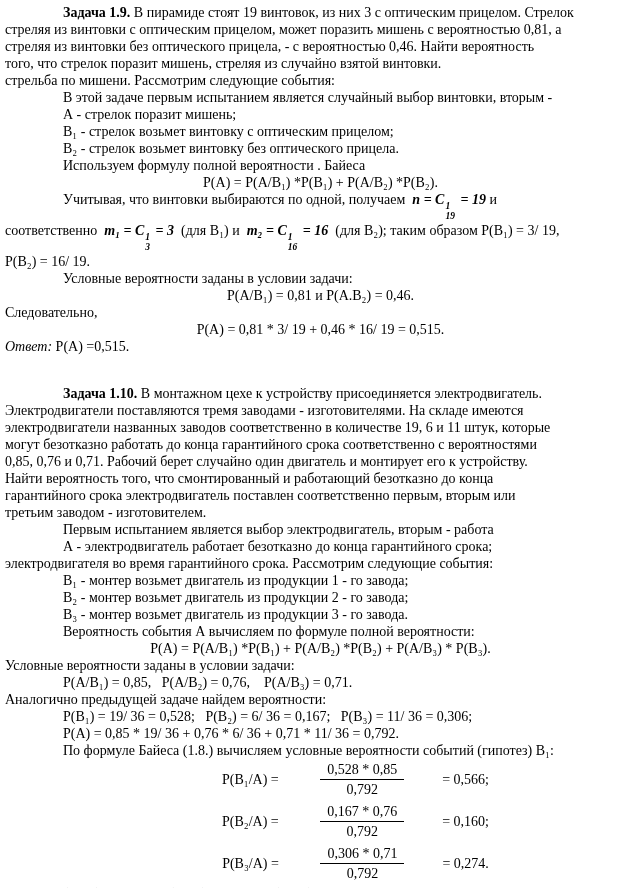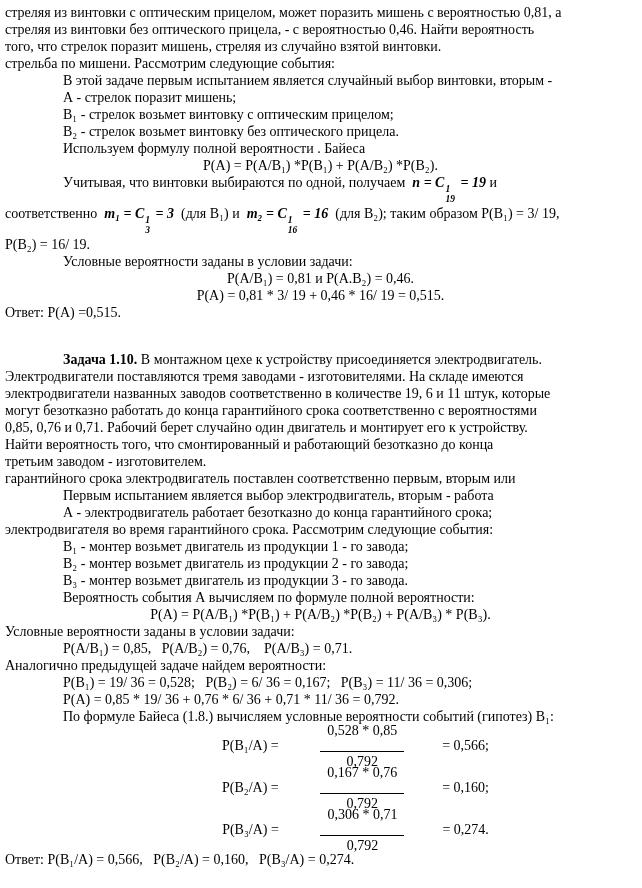--- a/index.html
+++ b/index.html
@@ -13,21 +13,21 @@
   }
   .page { padding: 4px 6px 0 5px; }
   .line {
     white-space: pre-wrap;
     line-height: 17px;
     min-height: 17px;
   }
   .indent { padding-left: 58px; }
   .center { text-align: center; }
   .bold { font-weight: bold; }
-  .italic { }
+  .italic { font-style: italic; }
   .spacer { height: 30px; }
   .math { font-weight: bold; font-style: italic; }
   .cstack {
     display: inline-flex;
     flex-direction: column;
     align-items: flex-start;
     font-size: 9.5px;
     line-height: 1.05;
     vertical-align: -5px;
     margin: 0 2px 0 1px;
@@ -40,56 +40,58 @@
     padding-left: 70px;
     gap: 33px;
   }
   .frac {
     display: inline-flex;
     flex-direction: column;
     align-items: center;
     margin: 0 5px;
     text-align: center;
   }
-  .num { border-bottom: 1px solid #000; padding: 0 7px 12px; line-height: 17px; }
+  .num { border-bottom: 1px solid #000; padding: 0 7px 1px; line-height: 17px; }
   .den { padding-top: 1px; line-height: 17px; }
 </style>
 </head>
 <body>
 
 <div class="page">
   <div>
+      <div class="line indent"><span class="bold">Задача 1.9.</span><span> В пирамиде стоят 19 винтовок, из них 3 с оптическим прицелом. Стрелок</span></div>
       <div class="line flush"><span>стреляя из винтовки с оптическим прицелом, может поразить мишень с вероятностью 0,81, а</span></div>
       <div class="line flush"><span>стреляя из винтовки без оптического прицела, - с вероятностью 0,46. Найти вероятность</span></div>
       <div class="line flush"><span>того, что стрелок поразит мишень, стреляя из случайно взятой винтовки.</span></div>
       <div class="line flush"><span>стрельба по мишени. Рассмотрим следующие события:</span></div>
       <div class="line indent"><span>В этой задаче первым испытанием является случайный выбор винтовки, вторым -</span></div>
       <div class="line indent"><span>А - стрелок поразит мишень;</span></div>
       <div class="line indent"><span>B₁ - стрелок возьмет винтовку с оптическим прицелом;</span></div>
       <div class="line indent"><span>B₂ - стрелок возьмет винтовку без оптического прицела.</span></div>
       <div class="line indent"><span>Используем формулу полной вероятности . Байеса</span></div>
       <div class="line center"><span>P(A) = P(A/B₁) *P(B₁) + P(A/B₂) *P(B₂).</span></div>
       <div class="line indent"><span>Учитывая, что винтовки выбираются по одной, получаем  </span><span class="math"><span>n = </span><span class="cbase">C</span><span class="cstack"><span class="csup">1</span><span class="csub">19</span></span><span> = 19</span></span><span> и</span></div>
       <div class="line flush"><span>соответственно  </span><span class="math"><span>m₁ = </span><span class="cbase">C</span><span class="cstack"><span class="csup">1</span><span class="csub">3</span></span><span> = 3</span></span><span>  (для B₁) и  </span><span class="math"><span>m₂ = </span><span class="cbase">C</span><span class="cstack"><span class="csup">1</span><span class="csub">16</span></span><span> = 16</span></span><span>  (для B₂); таким образом P(B₁) = 3/ 19,</span></div>
       <div class="line flush"><span>P(B₂) = 16/ 19.</span></div>
       <div class="line indent"><span>Условные вероятности заданы в условии задачи:</span></div>
       <div class="line center"><span>P(A/B₁) = 0,81 и P(A.B₂) = 0,46.</span></div>
+      <div class="line flush"><span>Следовательно,</span></div>
       <div class="line center"><span>P(A) = 0,81 * 3/ 19 + 0,46 * 16/ 19 = 0,515.</span></div>
       <div class="line flush"><span class=" italic">Ответ:</span><span> P(A) =0,515.</span></div>
     </div>
   <div class="spacer"></div>
   <div>
       <div class="line indent"><span class="bold">Задача 1.10.</span><span> В монтажном цехе к устройству присоединяется электродвигатель.</span></div>
       <div class="line flush"><span>Электродвигатели поставляются тремя заводами - изготовителями. На складе имеются</span></div>
       <div class="line flush"><span>электродвигатели названных заводов соответственно в количестве 19, 6 и 11 штук, которые</span></div>
       <div class="line flush"><span>могут безотказно работать до конца гарантийного срока соответственно с вероятностями</span></div>
       <div class="line flush"><span>0,85, 0,76 и 0,71. Рабочий берет случайно один двигатель и монтирует его к устройству.</span></div>
       <div class="line flush"><span>Найти вероятность того, что смонтированный и работающий безотказно до конца</span></div>
+      <div class="line flush"><span>гарантийного срока электродвигатель поставлен соответственно первым, вторым или</span></div>
       <div class="line flush"><span>третьим заводом - изготовителем.</span></div>
-      <div class="line flush"><span>гарантийного срока электродвигатель поставлен соответственно первым, вторым или</span></div>
       <div class="line indent"><span>Первым испытанием является выбор электродвигатель, вторым - работа</span></div>
       <div class="line indent"><span>А - электродвигатель работает безотказно до конца гарантийного срока;</span></div>
       <div class="line flush"><span>электродвигателя во время гарантийного срока. Рассмотрим следующие события:</span></div>
       <div class="line indent"><span>B₁ - монтер возьмет двигатель из продукции 1 - го завода;</span></div>
       <div class="line indent"><span>B₂ - монтер возьмет двигатель из продукции 2 - го завода;</span></div>
       <div class="line indent"><span>B₃ - монтер возьмет двигатель из продукции 3 - го завода.</span></div>
       <div class="line indent"><span>Вероятность события А вычисляем по формуле полной вероятности:</span></div>
       <div class="line center"><span>P(A) = P(A/B₁) *P(B₁) + P(A/B₂) *P(B₂) + P(A/B₃) * P(B₃).</span></div>
       <div class="line flush"><span>Условные вероятности заданы в условии задачи:</span></div>
       <div class="line indent"><span>P(A/B₁) = 0,85,   P(A/B₂) = 0,76,    P(A/B₃) = 0,71.</span></div>

